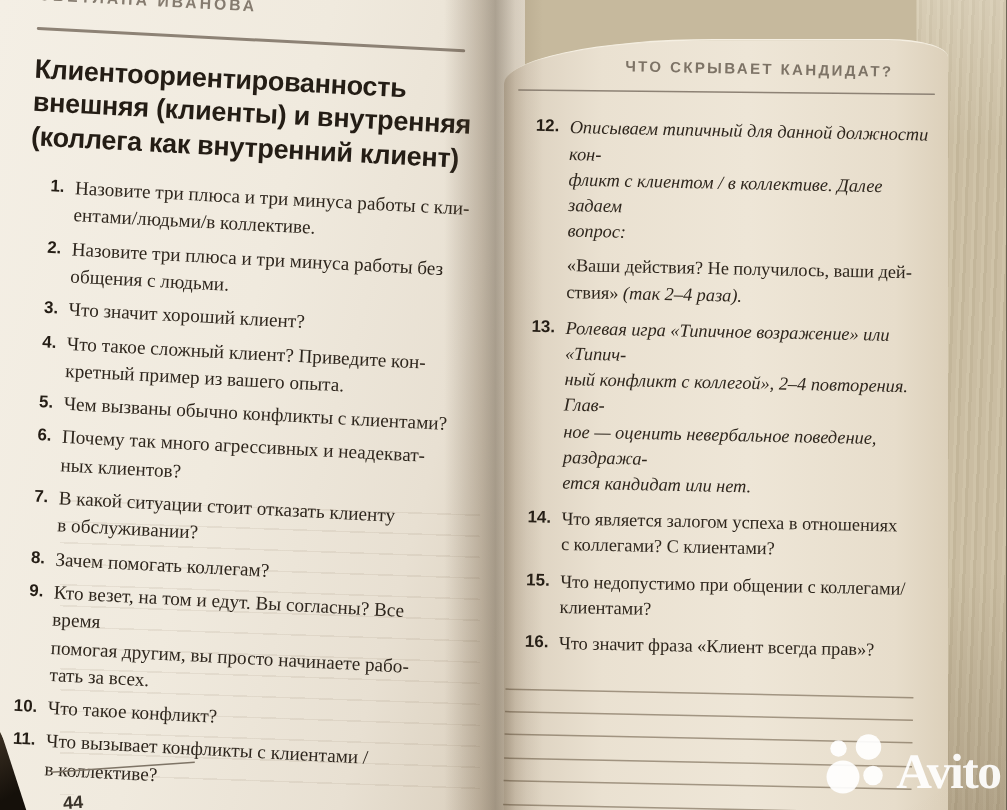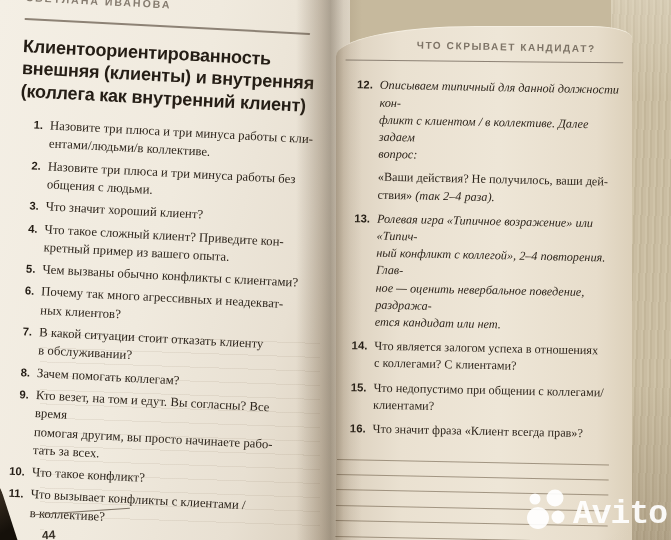--- a/index.html
+++ b/index.html
@@ -94,21 +94,21 @@
   .para.italic { font-style:italic; }
   .ruled-lines { margin-top:3px; width:272px; }
   .rule-line { height:14.4px; border-bottom:1px solid rgba(100,84,62,.55); }
 
   
   .watermark {
     position:absolute; right:4px; bottom:10px; display:flex; align-items:flex-end; gap:5px;
     color:rgba(255,255,255,.92); pointer-events:none;
   }
   .wm-text {
-    font-family:Liberation Mono, monospace;
+    font-family:Liberation Serif, serif;
     font-weight:bold; font-size:33px; line-height:30px; letter-spacing:-1px;
   }
 </style>
 </head>
 <body>
 
 <div class="photo">
 
   <div class="page-edges"></div>
   <div class="corner-rim"></div>

